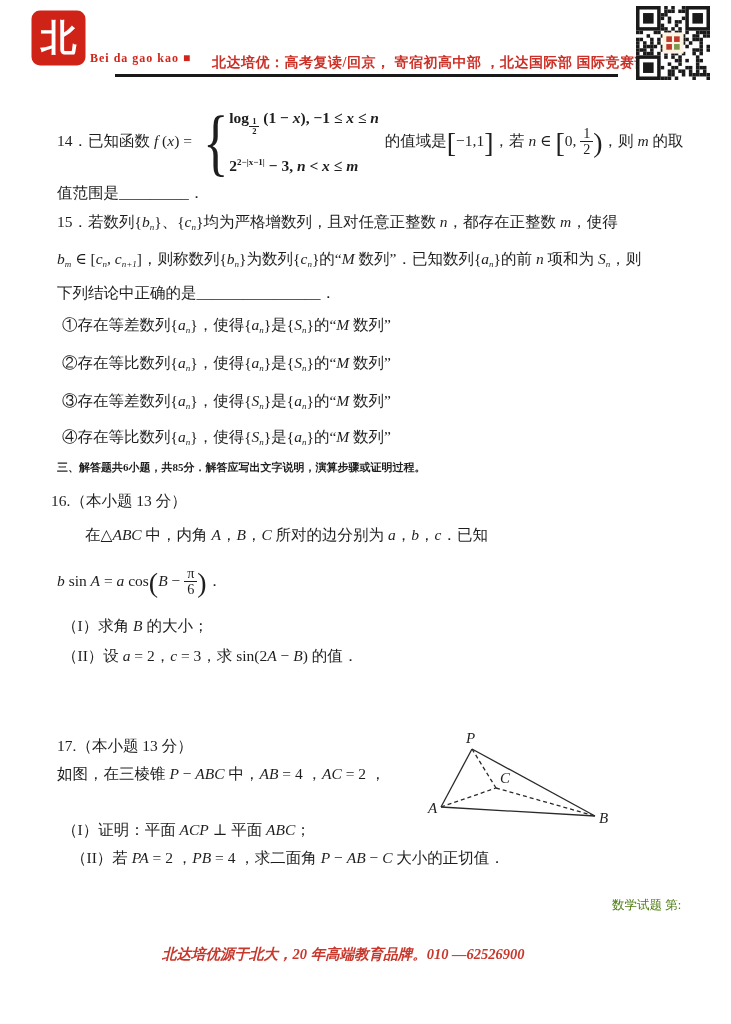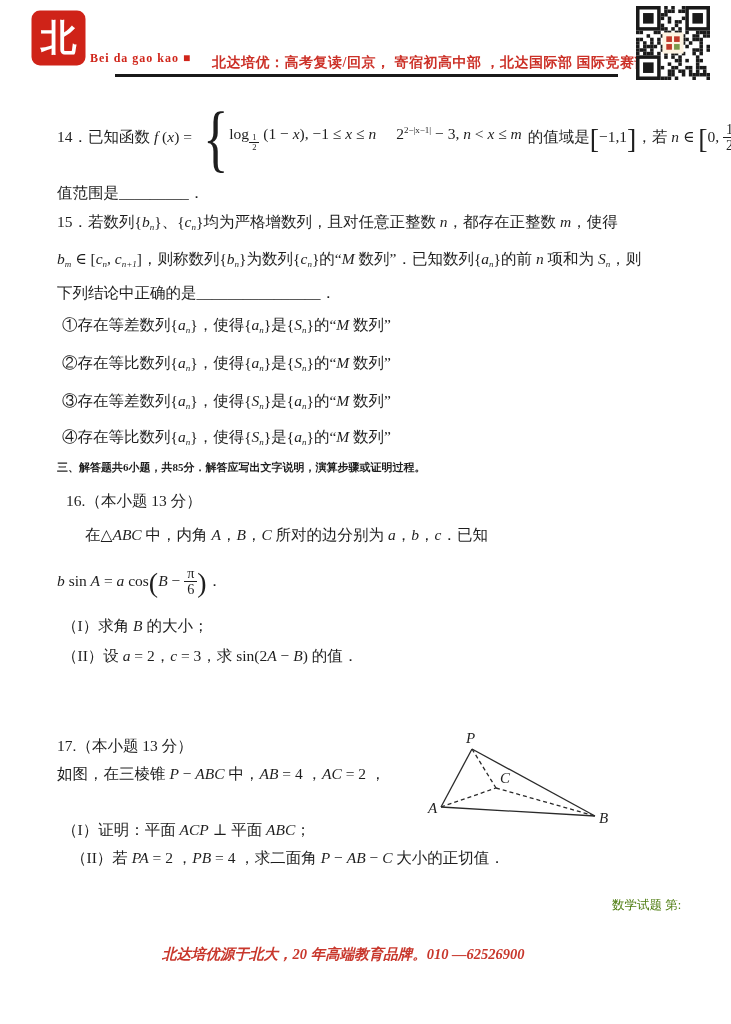--- a/index.html
+++ b/index.html
@@ -16,21 +16,21 @@
   .frac{display:inline-block;vertical-align:-0.55em;text-align:center;line-height:1.02;font-size:0.92em;}
   .frac .num,.frac .den{display:block;padding:0 3px;}
   .frac .den{border-top:1px solid #1e1e1e;}
   .subpos{display:inline-block;font-size:0.6em;vertical-align:-1.15em;line-height:1;}
   .subpos .frac{vertical-align:baseline;}
   
   .big{font-size:1.8em;font-weight:400;vertical-align:-0.22em;line-height:0;letter-spacing:0;}
   
   .pw{display:inline-flex;align-items:center;vertical-align:middle;margin:0 2px;}
   .pw .brace{font-size:74px;font-weight:200;line-height:0.82;transform:scaleX(.72);margin-right:-4px;}
-  .pw-col{display:flex;flex-direction:row;gap:20px;}
+  .pw-col{display:flex;flex-direction:column;gap:20px;font-weight:bold;}
   .bold{font-weight:bold;}
   
   .seal{position:absolute;left:33px;top:12px;width:51px;height:52px;background:#cf2318;border-radius:7px;
         display:flex;align-items:center;justify-content:center;color:#fff;font-size:36px;font-weight:bold;
         box-shadow:0 0 0 1.5px #cf2318;}
   .brand{position:absolute;left:90px;top:6px;color:#d0251a;font-size:44px;font-weight:bold;
          letter-spacing:4px;font-family:"Liberation Serif","DejaVu Serif",serif;}
   .brand-sub{position:absolute;left:90px;top:51px;color:#d0251a;font-size:12px;font-weight:bold;letter-spacing:1px;text-align:center;}
   .tagline{position:absolute;left:212px;top:54px;color:#cc3128;font-size:14px;font-weight:600;letter-spacing:0.5px;}
   .rule{position:absolute;left:115px;top:74px;width:503px;height:2.5px;background:#191919;}
@@ -225,21 +225,21 @@
   <div class="abs" style="left:57px;top:283px;">
     <span class="underline-blank">下列结论中正确的是________________．</span>
   </div>
   <div class="abs" style="left:62px;top:315px;"><span>①存在等差数列{</span><span class="it">a</span><sub class="it">n</sub><span>}，使得{</span><span class="it">a</span><sub class="it">n</sub><span>}是{</span><span class="it">S</span><sub class="it">n</sub><span>}的“</span><span class="it">M</span><span> 数列”</span></div>
   <div class="abs" style="left:62px;top:353px;"><span>②存在等比数列{</span><span class="it">a</span><sub class="it">n</sub><span>}，使得{</span><span class="it">a</span><sub class="it">n</sub><span>}是{</span><span class="it">S</span><sub class="it">n</sub><span>}的“</span><span class="it">M</span><span> 数列”</span></div>
   <div class="abs" style="left:62px;top:391px;"><span>③存在等差数列{</span><span class="it">a</span><sub class="it">n</sub><span>}，使得{</span><span class="it">S</span><sub class="it">n</sub><span>}是{</span><span class="it">a</span><sub class="it">n</sub><span>}的“</span><span class="it">M</span><span> 数列”</span></div>
   <div class="abs" style="left:62px;top:427px;"><span>④存在等比数列{</span><span class="it">a</span><sub class="it">n</sub><span>}，使得{</span><span class="it">S</span><sub class="it">n</sub><span>}是{</span><span class="it">a</span><sub class="it">n</sub><span>}的“</span><span class="it">M</span><span> 数列”</span></div>
 
   <div class="abs bold" style="left:57px;top:460px;font-size:11px;">三、解答题共6小题，共85分．解答应写出文字说明，演算步骤或证明过程。</div>
 
-  <div class="abs" style="left:66px;top:491px;">16.（本小题 13 分）</div>
+  <div class="abs" style="left:51px;top:491px;">16.（本小题 13 分）</div>
   <div class="abs" style="left:85px;top:525px;"><span>在△</span><span class="it">ABC</span><span> 中，内角 </span><span class="it">A</span><span>，</span><span class="it">B</span><span>，</span><span class="it">C</span><span> 所对的边分别为 </span><span class="it">a</span><span>，</span><span class="it">b</span><span>，</span><span class="it">c</span><span>．已知</span></div>
   <div class="abs" style="left:57px;top:566px;"><span class="it">b</span><span> sin </span><span class="it">A</span><span> = </span><span class="it">a</span><span> cos</span><span class="big">(</span><span class="it">B</span><span> − </span><span class="frac"><span class="num">π</span><span class="den">6</span></span><span class="big">)</span><span>．</span></div>
   <div class="abs" style="left:62px;top:616px;"><span>（I）求角 </span><span class="it">B</span><span> 的大小；</span></div>
   <div class="abs" style="left:62px;top:646px;"><span>（II）设 </span><span class="it">a</span><span> = 2，</span><span class="it">c</span><span> = 3，求 sin(2</span><span class="it">A</span><span> − </span><span class="it">B</span><span>) 的值．</span></div>
 
   <div class="abs" style="left:57px;top:736px;">17.（本小题 13 分）</div>
   <div class="abs" style="left:57px;top:764px;"><span>如图，在三棱锥 </span><span class="it">P</span><span> − </span><span class="it">ABC</span><span> 中，</span><span class="it">AB</span><span> = 4 ，</span><span class="it">AC</span><span> = 2 ，</span></div>
   <div class="abs" style="left:62px;top:820px;"><span>（I）证明：平面 </span><span class="it">ACP</span><span> ⊥ 平面 </span><span class="it">ABC</span><span>；</span></div>
   <div class="abs" style="left:62px;top:848px;margin-left:9px;"><span>（II）若 </span><span class="it">PA</span><span> = 2 ，</span><span class="it">PB</span><span> = 4 ，求二面角 </span><span class="it">P</span><span> − </span><span class="it">AB</span><span> − </span><span class="it">C</span><span> 大小的正切值．</span></div>
 

